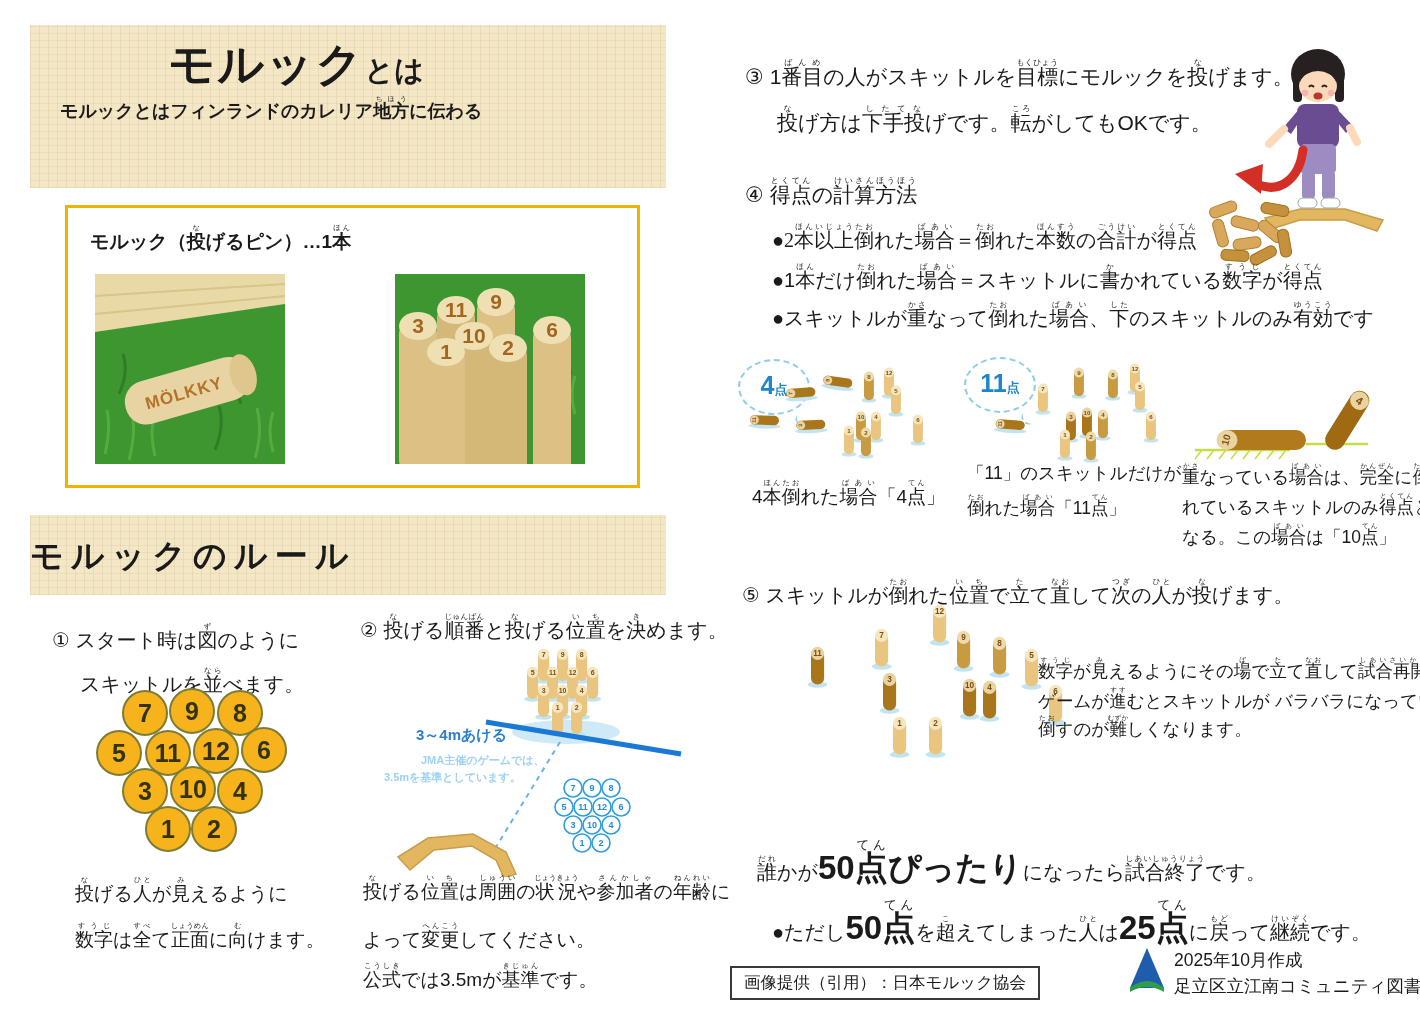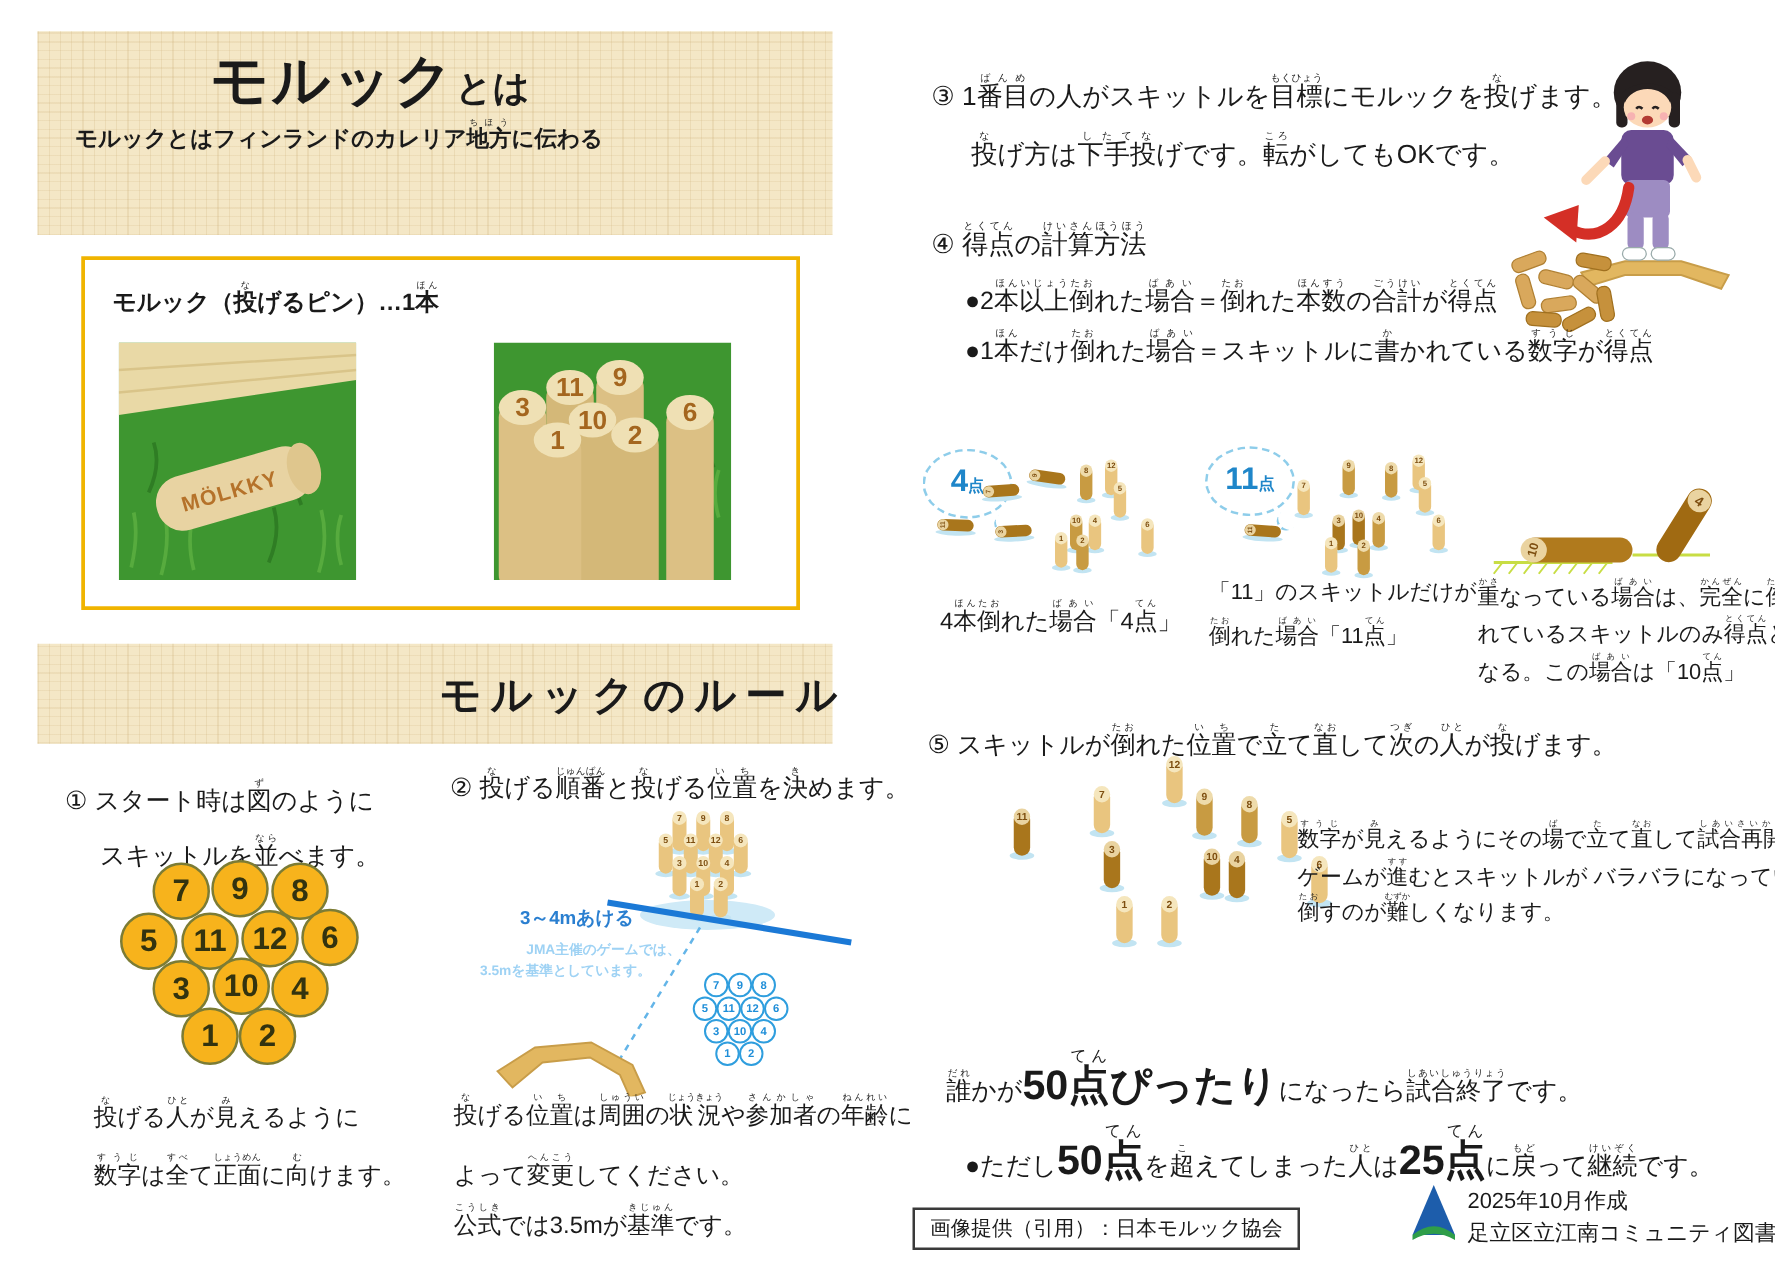--- a/index.html
+++ b/index.html
@@ -11,22 +11,22 @@
   .hd{position:absolute;background-color:#f4e7c6;
       background-image:repeating-linear-gradient(90deg,rgba(198,166,108,.20) 0 1px,transparent 1px 9px),
                        repeating-linear-gradient(0deg,rgba(198,166,108,.16) 0 1px,transparent 1px 7px);}
   .title-line{position:absolute;left:30px;top:34px;width:532px;text-align:center;}
   .title-main{font-size:46px;font-weight:bold;letter-spacing:2px;}
   .title-suffix{font-size:29px;font-weight:bold;}
   .intro{font-size:18px;font-weight:bold;}
   .eqbox{position:absolute;left:65px;top:205px;width:575px;height:283px;background:#fff;
          border:3px solid #f0b400;box-sizing:border-box;}
   .cap{font-size:19px;font-weight:bold;text-align:center;width:210px;}
-  .rules-title{position:absolute;left:30px;top:534px;width:636px;text-align:right;
-               font-size:33px;font-weight:bold;letter-spacing:7px;margin-left:11px;}
+  .rules-title{position:absolute;left:30px;top:534px;width:636px;text-align:left;
+               font-size:33px;font-weight:bold;letter-spacing:7px;}
   .body19{font-size:19px;}
   .body20{font-size:20px;}
   .body21{font-size:21px;}
   .body17{font-size:17.5px;}
   .num-circle{position:absolute;width:46px;height:46px;border-radius:50%;background:#f7b31c;
               border:2px solid #7c7c35;box-sizing:border-box;display:flex;align-items:center;
               justify-content:center;font-size:25px;font-weight:bold;color:#33330f;}
   .dist-label{color:#2a7fd0;font-weight:bold;font-size:15px;}
   .jma{color:#9ed2f4;font-size:11px;font-weight:bold;}
   .bubble{position:absolute;width:72px;height:56px;border:2px dashed #8ecdea;border-radius:50%;
@@ -296,22 +296,23 @@
       <rect x="93" y="166" width="19" height="10" rx="5" fill="#fff" stroke="#9aa" stroke-width="1"></rect>
       <rect x="116" y="166" width="19" height="10" rx="5" fill="#fff" stroke="#9aa" stroke-width="1"></rect>
     </g>
     <g>
       <path d="M98,118 C94,148 74,162 52,152" stroke="#d42f26" stroke-width="9" fill="none" stroke-linecap="round"></path>
       <polygon points="56,162 30,142 58,132" fill="#d42f26"></polygon>
     </g>
   </svg>
 
   <div class="t body21" style="left:745px;top:176px;"><span>④</span>&nbsp;<span><ruby>得点<rt>とくてん</rt></ruby>の<ruby>計算方法<rt>けいさんほうほう</rt></ruby></span></div>
-  <div class="t body20" style="left:772px;top:222px;">●2<ruby>本以上倒<rt>ほんいじょうたお</rt></ruby>れた<ruby>場合<rt>ばあい</rt></ruby>＝<ruby>倒<rt>たお</rt></ruby>れた<ruby>本数<rt>ほんすう</rt></ruby>の<ruby>合計<rt>ごうけい</rt></ruby>が<ruby>得点<rt>とくてん</rt></ruby></div>
+  <div class="t body20" style="left:772px;top:222px;font-family:Liberation Serif, serif;">●2<ruby>本以上倒<rt>ほんいじょうたお</rt></ruby>れた<ruby>場合<rt>ばあい</rt></ruby>＝<ruby>倒<rt>たお</rt></ruby>れた<ruby>本数<rt>ほんすう</rt></ruby>の<ruby>合計<rt>ごうけい</rt></ruby>が<ruby>得点<rt>とくてん</rt></ruby></div>
   <div class="t body20" style="left:772px;top:262px;">●1<ruby>本<rt>ほん</rt></ruby>だけ<ruby>倒<rt>たお</rt></ruby>れた<ruby>場合<rt>ばあい</rt></ruby>＝スキットルに<ruby>書<rt>か</rt></ruby>かれている<ruby>数字<rt>すうじ</rt></ruby>が<ruby>得点<rt>とくてん</rt></ruby></div>
+  <div class="t body20" style="left:772px;top:300px;">●スキットルが<ruby>重<rt>かさ</rt></ruby>なって<ruby>倒<rt>たお</rt></ruby>れた<ruby>場合<rt>ばあい</rt></ruby>、<ruby>下<rt>した</rt></ruby>のスキットルのみ<ruby>有効<rt>ゆうこう</rt></ruby>です</div>
 
   <div class="abs" style="left:738px;top:355px;width:205px;height:165px;">
     <div class="bubble" style="left:0px;top:4px;">
         <span class="bb">4</span>
         <span class="bs">点</span>
       </div>
     <svg class="abs" style="left:8px;top:6px;" width="195" height="118" viewBox="0 0 195 118">
         <g id="ex1g">
           <g transform="translate(78,14) rotate(8)">
             <ellipse cx="14.879999999999999" cy="10.54" rx="16.12" ry="2.48" fill="#c2e4f2"></ellipse>

